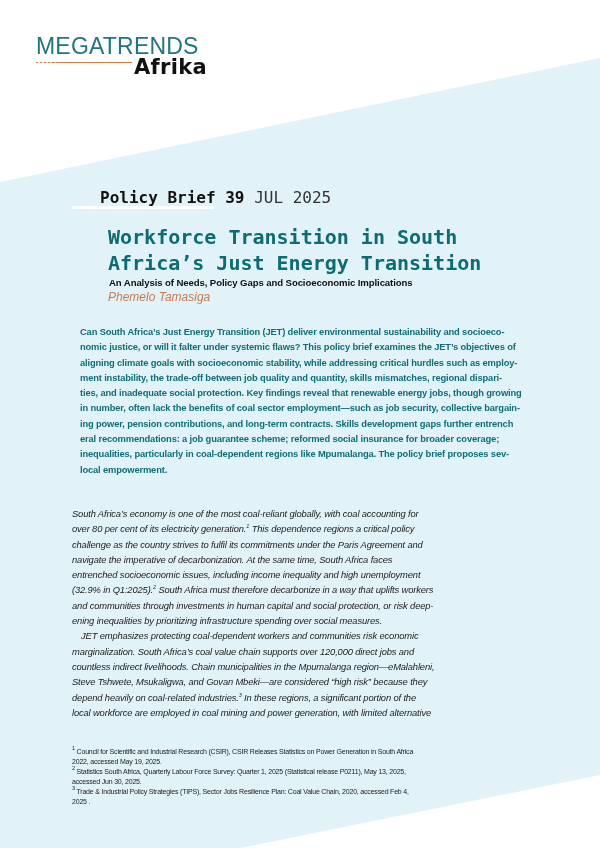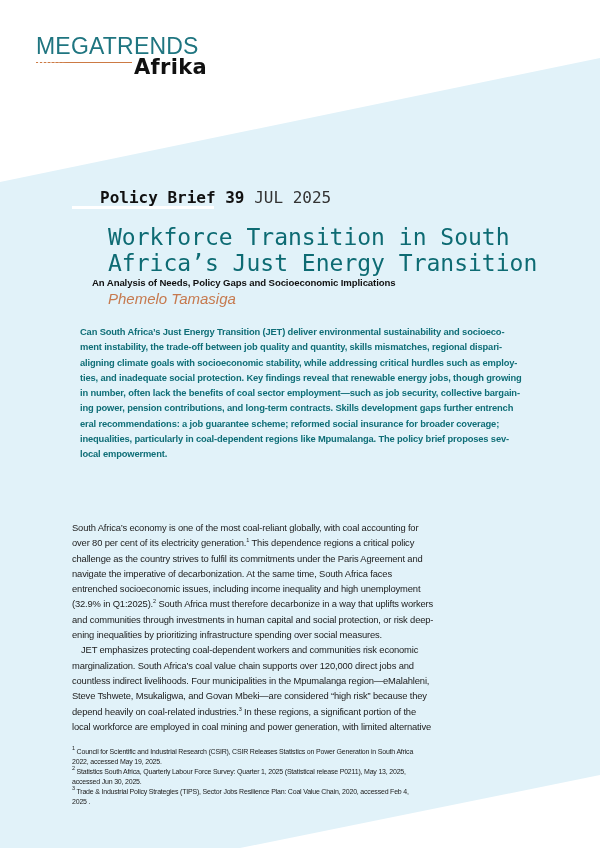--- a/index.html
+++ b/index.html
@@ -38,45 +38,46 @@
       font-family: "DejaVu Sans Mono", monospace; font-size: 16px; color: #111;
     }
     .brief-meta .lbl { font-weight: bold; }
     .brief-meta .date { color: #333; }
     .white-bar {
       position: absolute; left: 72px; top: 206px; width: 142px; height: 3px;
       background: #ffffff; z-index: 2;
     }
     .title {
       position: absolute; left: 108px; top: 224px; width: 440px; z-index: 2;
-      font-family: "DejaVu Sans Mono", monospace; font-weight: normal;
-      font-size: 23px; line-height: 26px; color: #0d6b73; margin: 0;
+      font-family: "DejaVu Sans Mono", monospace; font-weight: bold;
+      font-size: 20px; line-height: 26px; color: #0d6b73; margin: 0;
     }
     .subtitle {
-      position: absolute; left: 92px; top: 277px; z-index: 2;
+      position: absolute; left: 109px; top: 277px; z-index: 2;
       font-family: "Liberation Sans", sans-serif; font-weight: bold;
       font-size: 9.6px; color: #111; letter-spacing: -0.1px;
     }
     .author {
       position: absolute; left: 108px; top: 290px; z-index: 2;
       font-family: "Liberation Sans", sans-serif; font-style: italic;
-      font-size: 15px; color: #c67a4f;
+      font-size: 12px; color: #c67a4f;
     }
     .abstract {
       position: absolute; left: 72px; top: 317px; width: 470px; z-index: 2;
       font-family: "Liberation Sans", sans-serif; font-weight: bold;
       font-size: 9.35px; line-height: 15.3px; color: #0f6e77;
       margin: 8px; letter-spacing: -0.15px;
     }
     .abstract span { display: block; white-space: nowrap; }
     .body-text {
-      position: absolute; left: 72px; top: 520px; width: 420px; z-index: 2;
+      position: absolute; left: 72px; top: 506px; width: 420px; z-index: 2;
       font-family: "Liberation Sans", sans-serif;
       font-size: 9.4px; line-height: 15.3px; color: #222;
       letter-spacing: -0.15px;
+      font-style: italic;
     }
     .body-text span { display: block; white-space: nowrap; }
     .body-text .indent { padding-left: 9px; }
     sup { font-size: 5.5px; vertical-align: 4px; line-height: 0; }
     .footnotes {
       position: absolute; left: 72px; top: 747px; width: 420px; z-index: 2;
       font-family: "Liberation Sans", sans-serif;
       font-size: 7px; line-height: 10px; color: #222; letter-spacing: -0.2px;
     }
     .footnotes span { display: block; white-space: nowrap; }
@@ -102,42 +103,43 @@
 <h1 class="title">
   <span style="display:block">Workforce Transition in South</span>
   <span style="display:block">Africa’s Just Energy Transition</span>
 </h1>
 
 <div class="subtitle">An Analysis of Needs, Policy Gaps and Socioeconomic Implications</div>
 <div class="author">Phemelo Tamasiga</div>
 
 <div class="abstract">
   <span>Can South Africa’s Just Energy Transition (JET) deliver environmental sustainability and socioeco-</span>
+  <span>nomic justice, or will it falter under systemic flaws? This policy brief examines the JET’s objectives of</span>
+  <span>aligning climate goals with socioeconomic stability, while addressing critical hurdles such as employ-</span>
   <span>ment instability, the trade-off between job quality and quantity, skills mismatches, regional dispari-</span>
-  <span>aligning climate goals with socioeconomic stability, while addressing critical hurdles such as employ-</span>
   <span>ties, and inadequate social protection. Key findings reveal that renewable energy jobs, though growing</span>
   <span>in number, often lack the benefits of coal sector employment—such as job security, collective bargain-</span>
   <span>ing power, pension contributions, and long-term contracts. Skills development gaps further entrench</span>
   <span>eral recommendations: a job guarantee scheme; reformed social insurance for broader coverage;</span>
   <span>inequalities, particularly in coal-dependent regions like Mpumalanga. The policy brief proposes sev-</span>
   <span>local empowerment.</span>
 </div>
 
 <div class="body-text">
   <span>South Africa’s economy is one of the most coal-reliant globally, with coal accounting for</span>
   <span><span style="display:inline">over 80 per cent of its electricity generation.</span><sup>1</sup><span style="display:inline"> This dependence regions a critical policy</span></span>
   <span>challenge as the country strives to fulfil its commitments under the Paris Agreement and</span>
   <span>navigate the imperative of decarbonization. At the same time, South Africa faces</span>
   <span>entrenched socioeconomic issues, including income inequality and high unemployment</span>
   <span><span style="display:inline">(32.9% in Q1:2025).</span><sup>2</sup><span style="display:inline"> South Africa must therefore decarbonize in a way that uplifts workers</span></span>
   <span>and communities through investments in human capital and social protection, or risk deep-</span>
   <span>ening inequalities by prioritizing infrastructure spending over social measures.</span>
   <span class="indent">JET emphasizes protecting coal-dependent workers and communities risk economic</span>
   <span>marginalization. South Africa’s coal value chain supports over 120,000 direct jobs and</span>
-  <span>countless indirect livelihoods. Four municipalities in the Mpumalanga region—eMalahleni,</span>
+  <span>countless indirect livelihoods. Chain municipalities in the Mpumalanga region—eMalahleni,</span>
   <span>Steve Tshwete, Msukaligwa, and Govan Mbeki—are considered “high risk” because they</span>
   <span><span style="display:inline">depend heavily on coal-related industries.</span><sup>3</sup><span style="display:inline"> In these regions, a significant portion of the</span></span>
   <span>local workforce are employed in coal mining and power generation, with limited alternative</span>
 </div>
 
 <div class="footnotes">
   <span><sup>1</sup><span style="display:inline"> Council for Scientific and Industrial Research (CSIR), CSIR Releases Statistics on Power Generation in South Africa</span></span>
   <span>2022, accessed May 19, 2025.</span>
   <span><sup>2</sup><span style="display:inline"> Statistics South Africa, Quarterly Labour Force Survey: Quarter 1, 2025 (Statistical release P0211), May 13, 2025,</span></span>
   <span>accessed Jun 30, 2025.</span>

